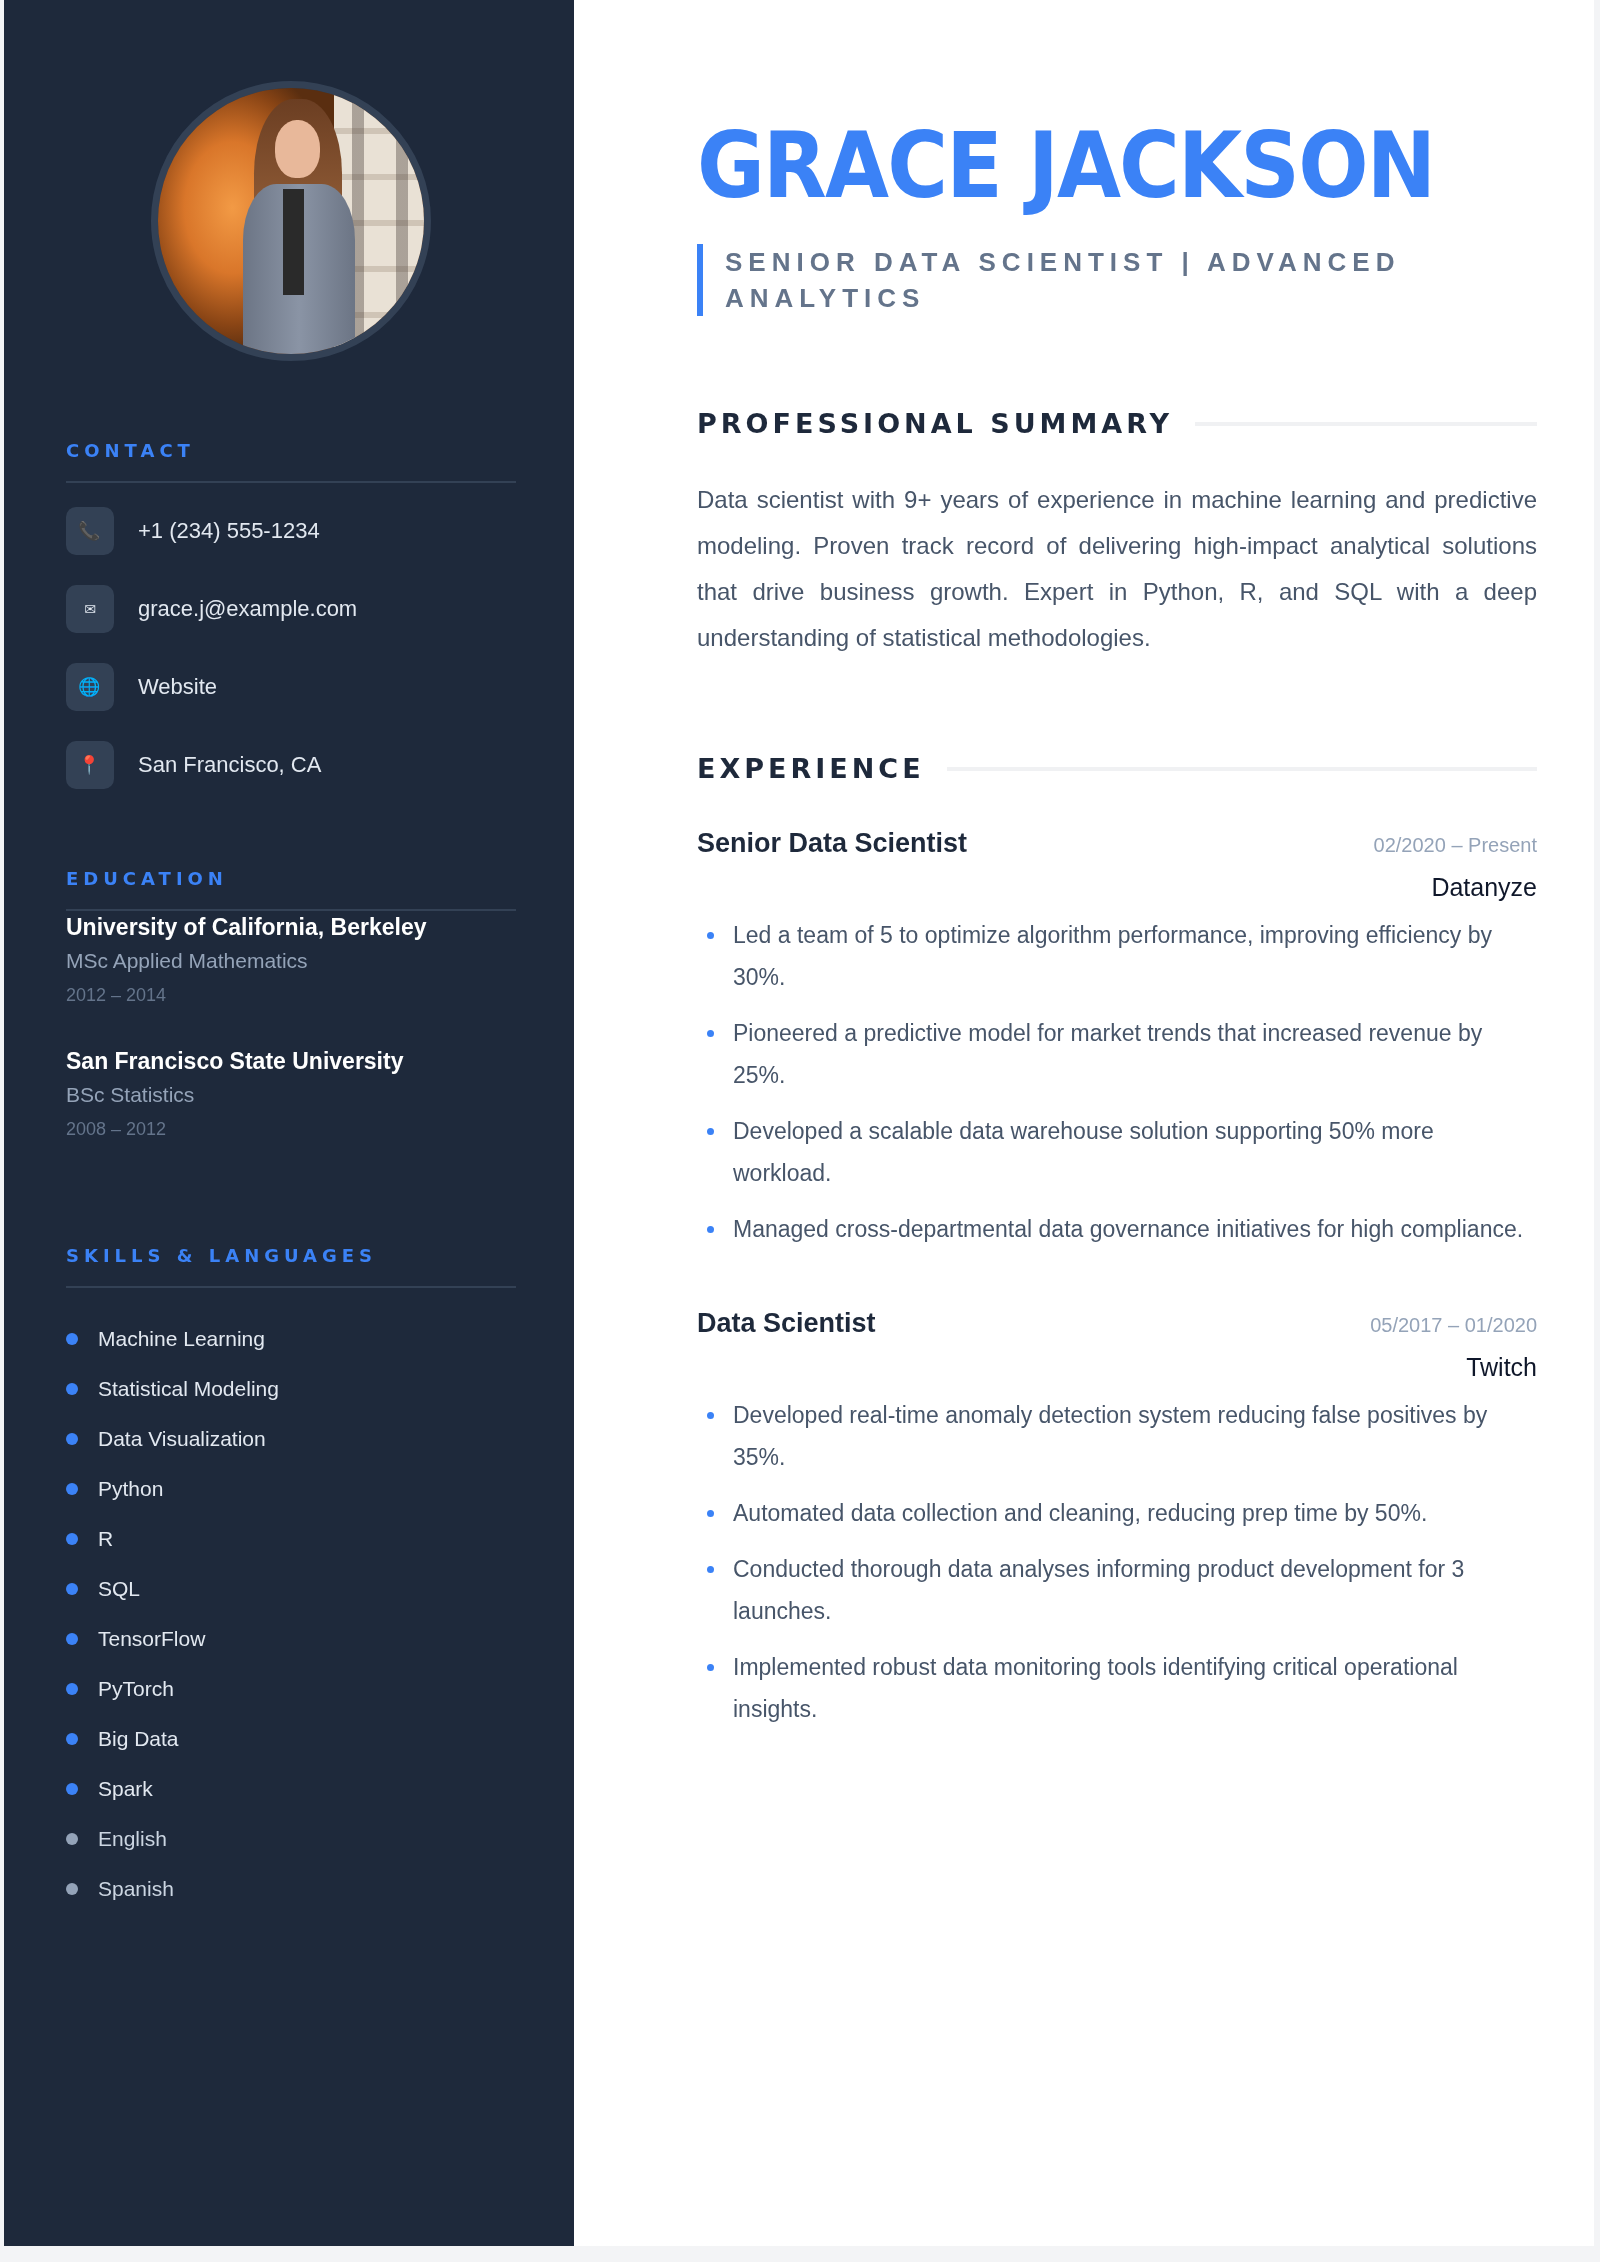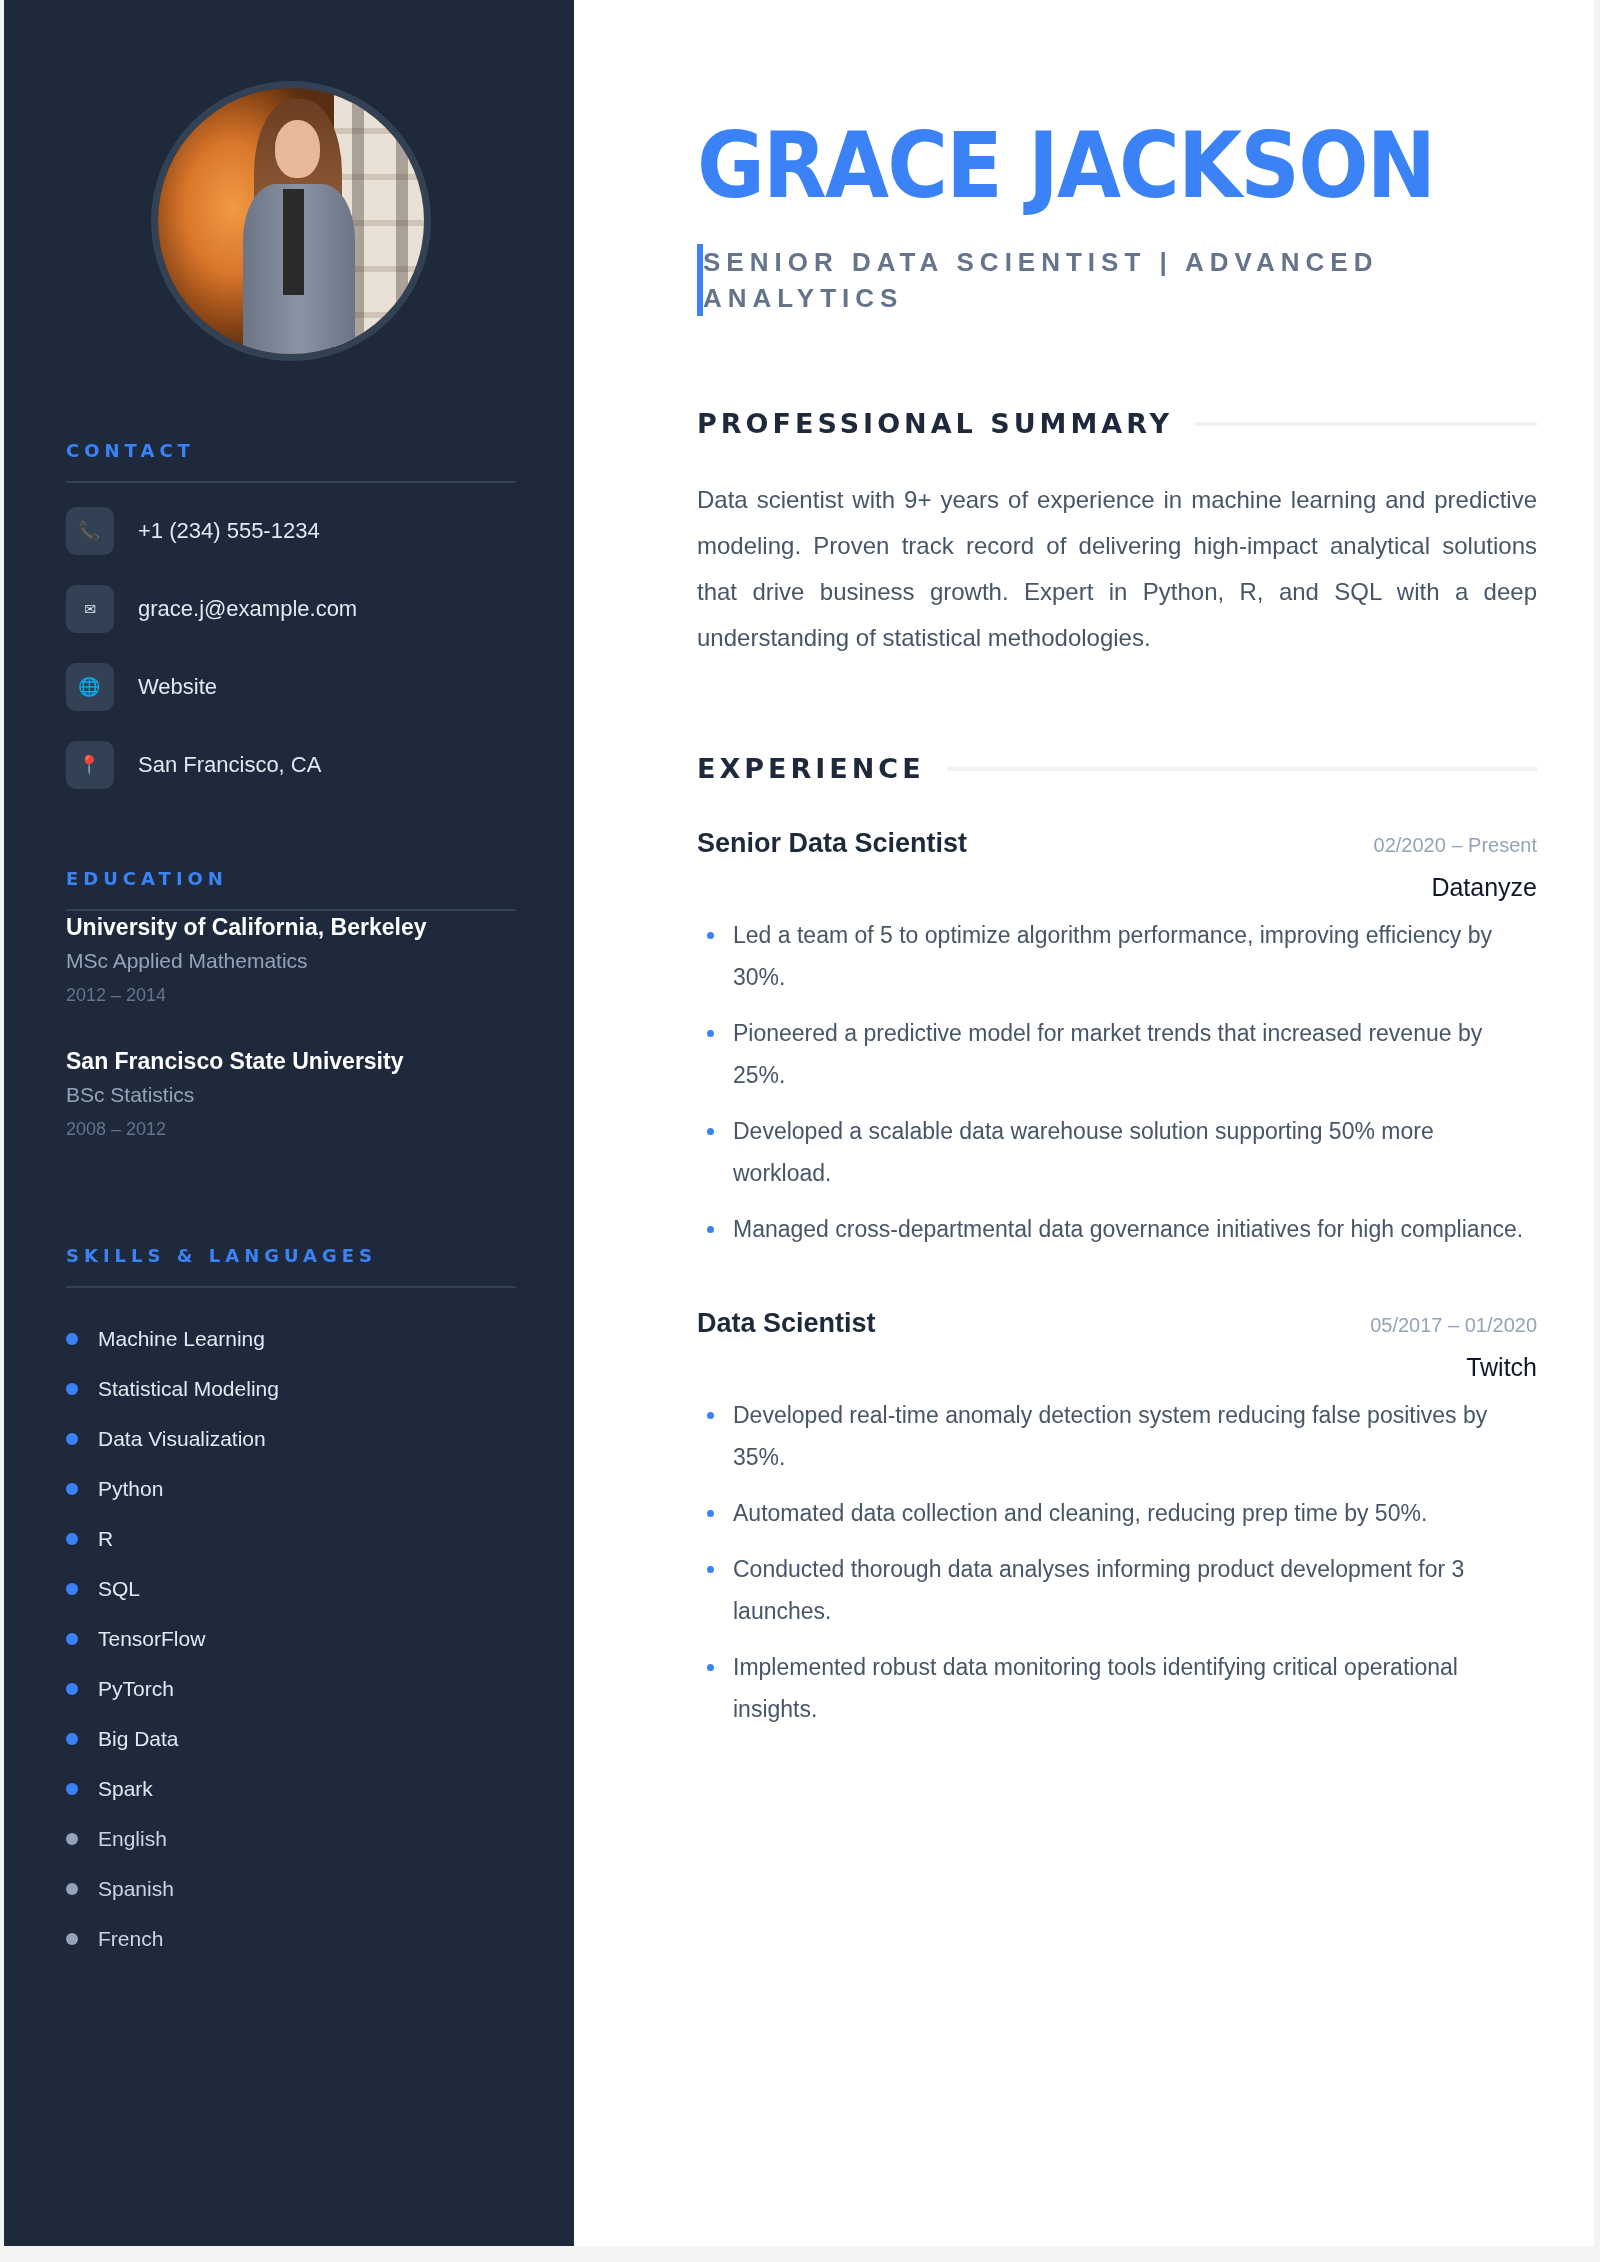--- a/index.html
+++ b/index.html
@@ -83,21 +83,21 @@
 
   
   .main { position: relative; flex: 1; margin-left: 33px; }
   .name {
     position: absolute; left: 90px; top: 118px;
     font-family: "DejaVu Sans", sans-serif; font-weight: bold; font-size: 90px;
     letter-spacing: -2px; color: #3b82f6; line-height: 96px; transform: scaleX(0.92); transform-origin: left;
   }
   .title-block {
     position: absolute; left: 90px; top: 244px; width: 720px;
-    border-left: 6px solid #3b82f6; 
+    border-left: 6px solid #3b82f6; padding-left: 22px;
   }
   .title-text {
     font-size: 26px; letter-spacing: 6px; color: #64748b; line-height: 36px; font-weight: bold;
   }
 
   .sec { position: absolute; left: 90px; width: 840px; }
   .sec-head { display: flex; align-items: center; }
   .sec-title {
     font-family: "DejaVu Sans", sans-serif; font-weight: bold; font-size: 27px;
     letter-spacing: 4px; color: #1e293b; white-space: nowrap;
@@ -220,24 +220,20 @@
             <span>Spark</span>
           </li>
         <li class="skill-item lang">
             <span class="skill-dot"></span>
             <span>English</span>
           </li>
         <li class="skill-item lang">
             <span class="skill-dot"></span>
             <span>Spanish</span>
           </li>
-        <li class="skill-item lang">
-            <span class="skill-dot"></span>
-            <span>French</span>
-          </li>
       </ul>
     </section>
   </aside>
 
   <main class="main">
     <h1 class="name">GRACE JACKSON</h1>
     <div class="title-block">
       <div class="title-text">SENIOR DATA SCIENTIST | ADVANCED ANALYTICS</div>
     </div>
 

